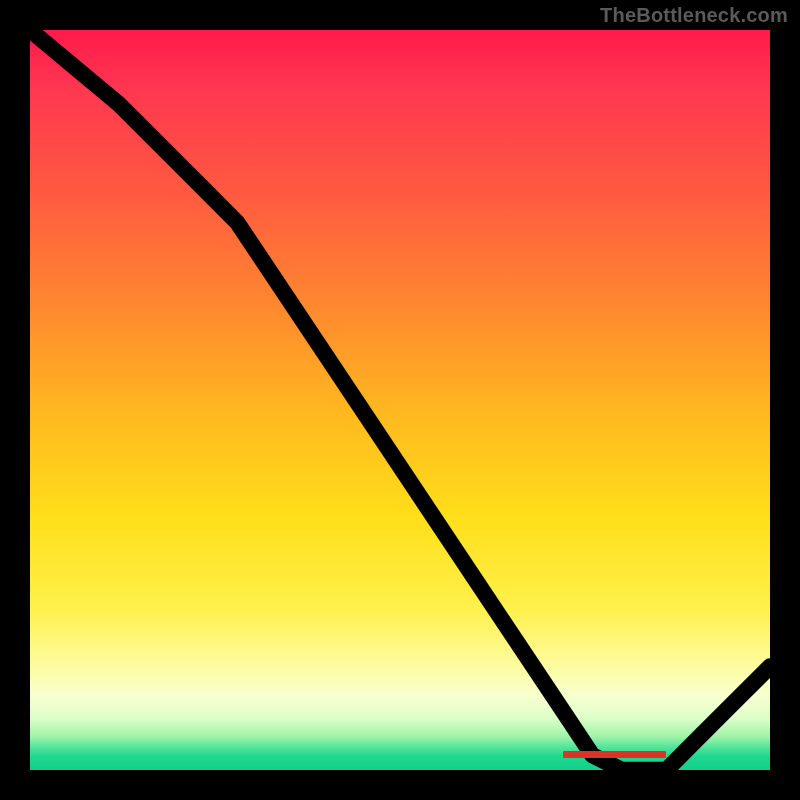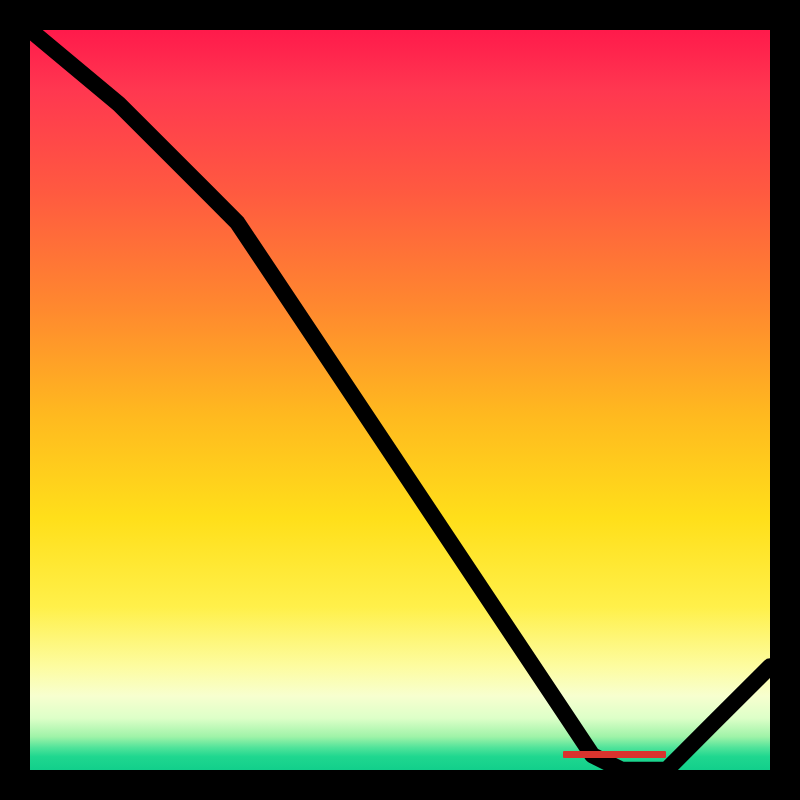--- a/index.html
+++ b/index.html
@@ -75,20 +75,21 @@
     height: 7px;
     background: #d8342e;
     border-radius: 1px;
   }
 </style>
 </head>
 <body>
 
 <div class="frame">
 
+  <div class="watermark">TheBottleneck.com</div>
 
   <div class="plot">
     <div class="gradient"></div>
 
     <svg class="curve" viewBox="0 0 100 100" preserveAspectRatio="none">
       <path d="M0.00 0.00 L12.00 10.00 L24.00 22.00 L28.00 26.00 L40.00 44.00 L52.00 62.00 L64.00 80.00 L72.00 92.00 L76.00 98.00 L80.00 100.00 L86.00 100.00 L92.00 94.00 L100.00 86.00"></path>
     </svg>
 
     <div class="redbar" style="left: 532.8px; width: 103.6px; top: 721.2px;"></div>
   </div>

